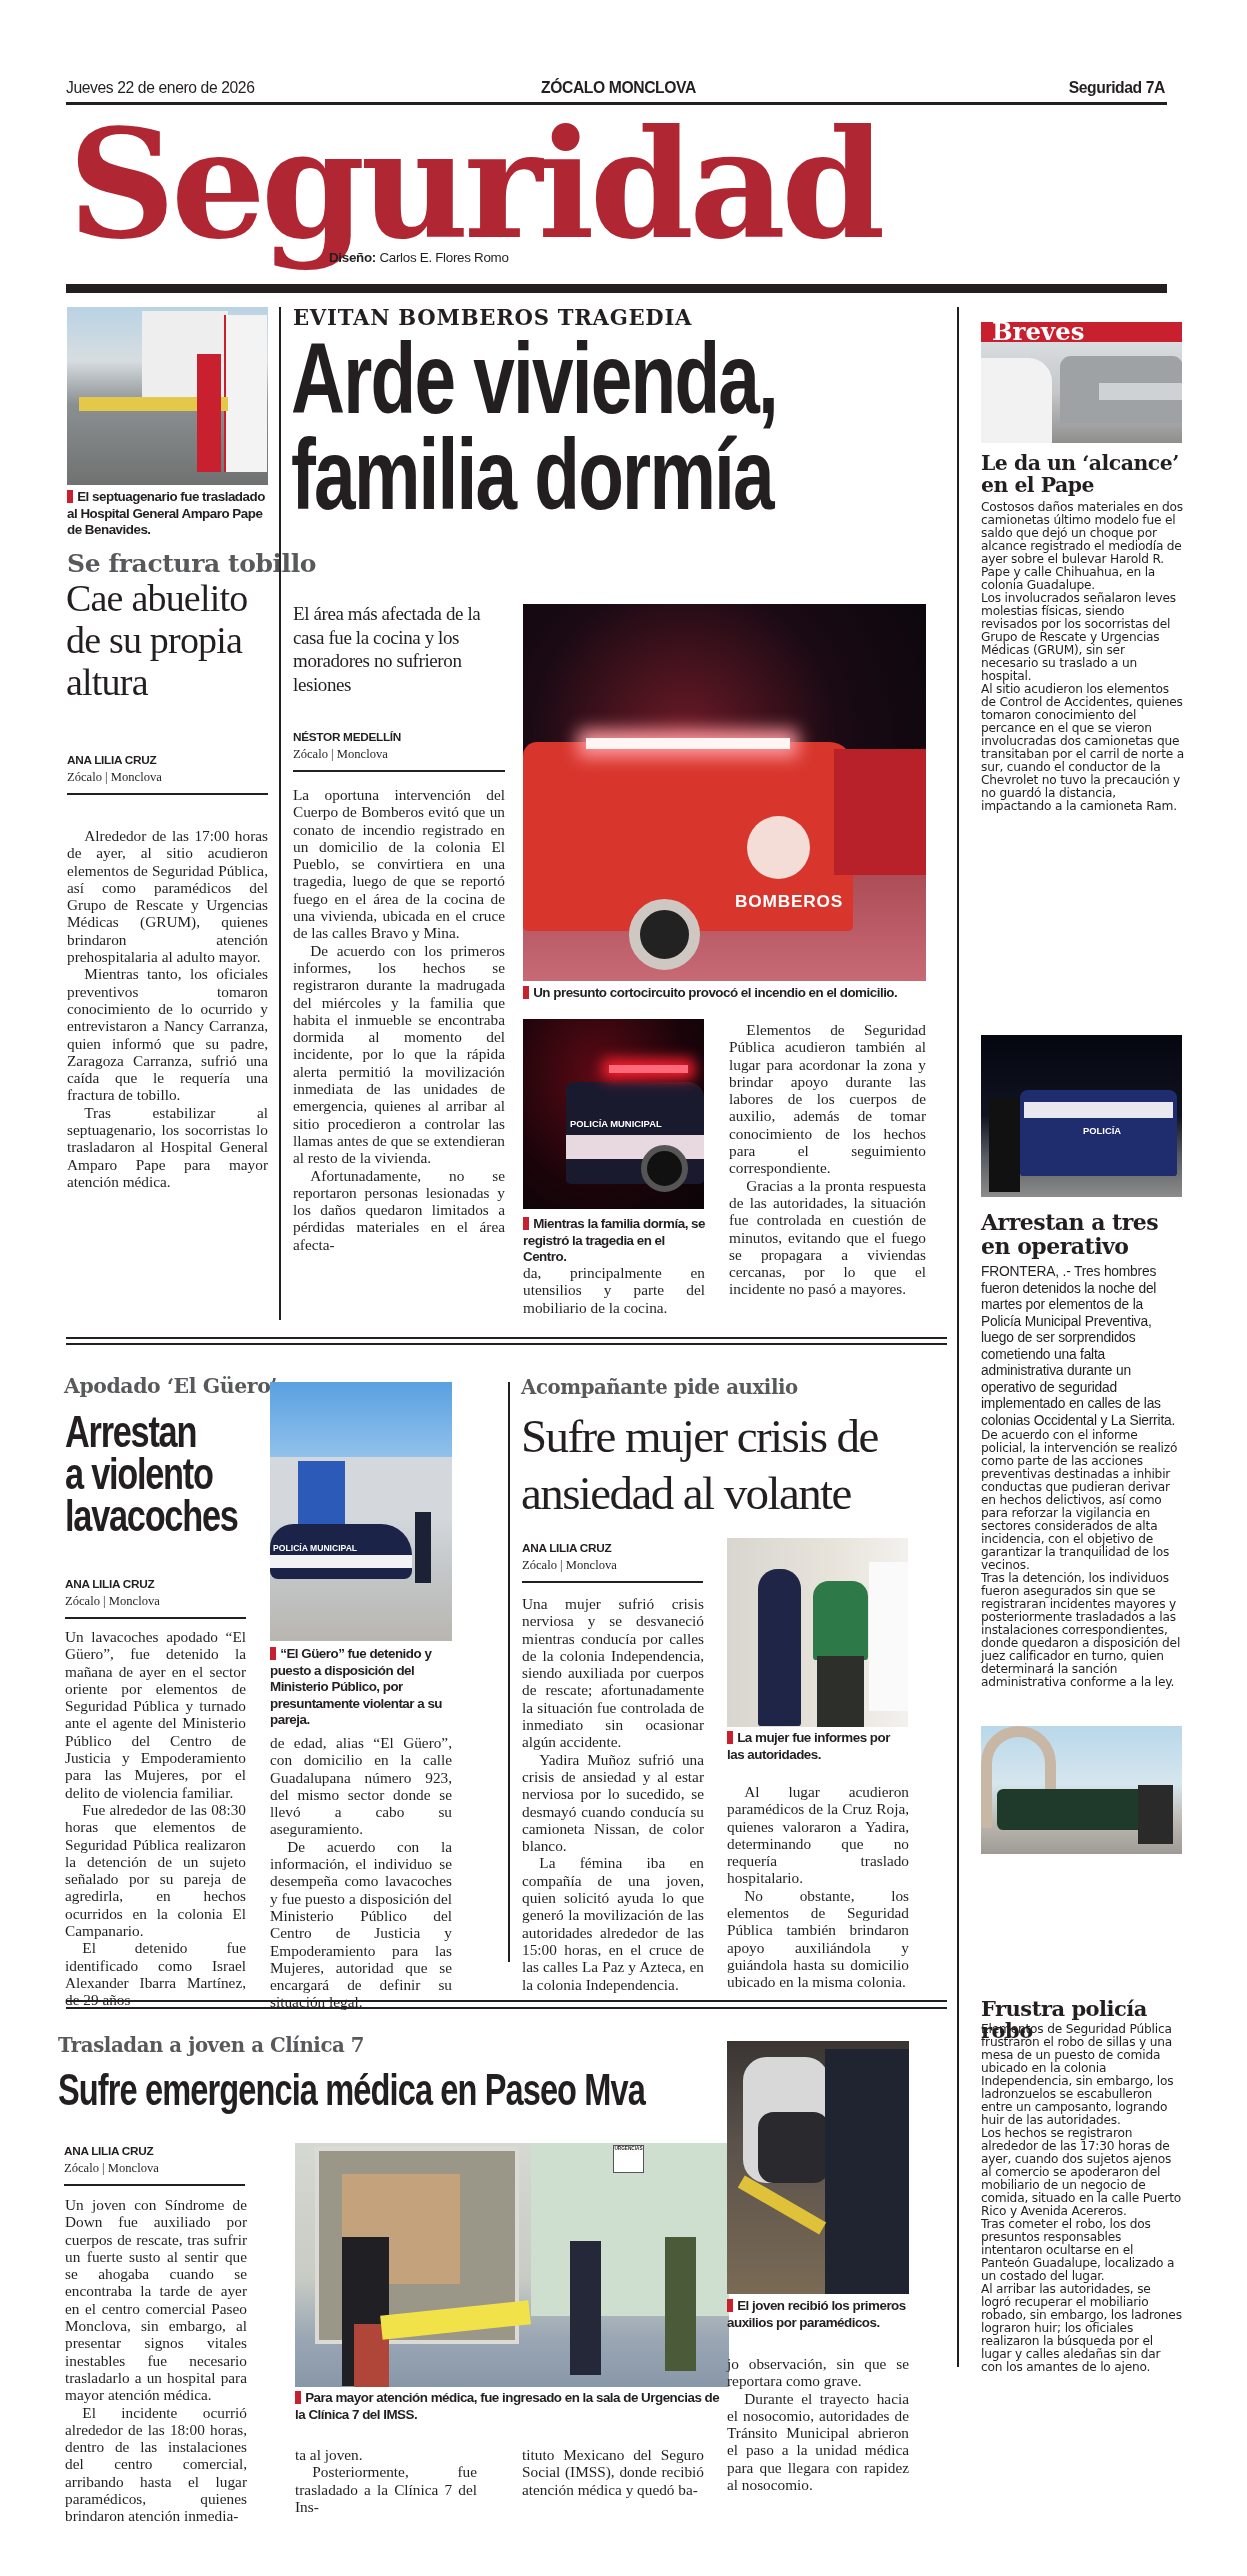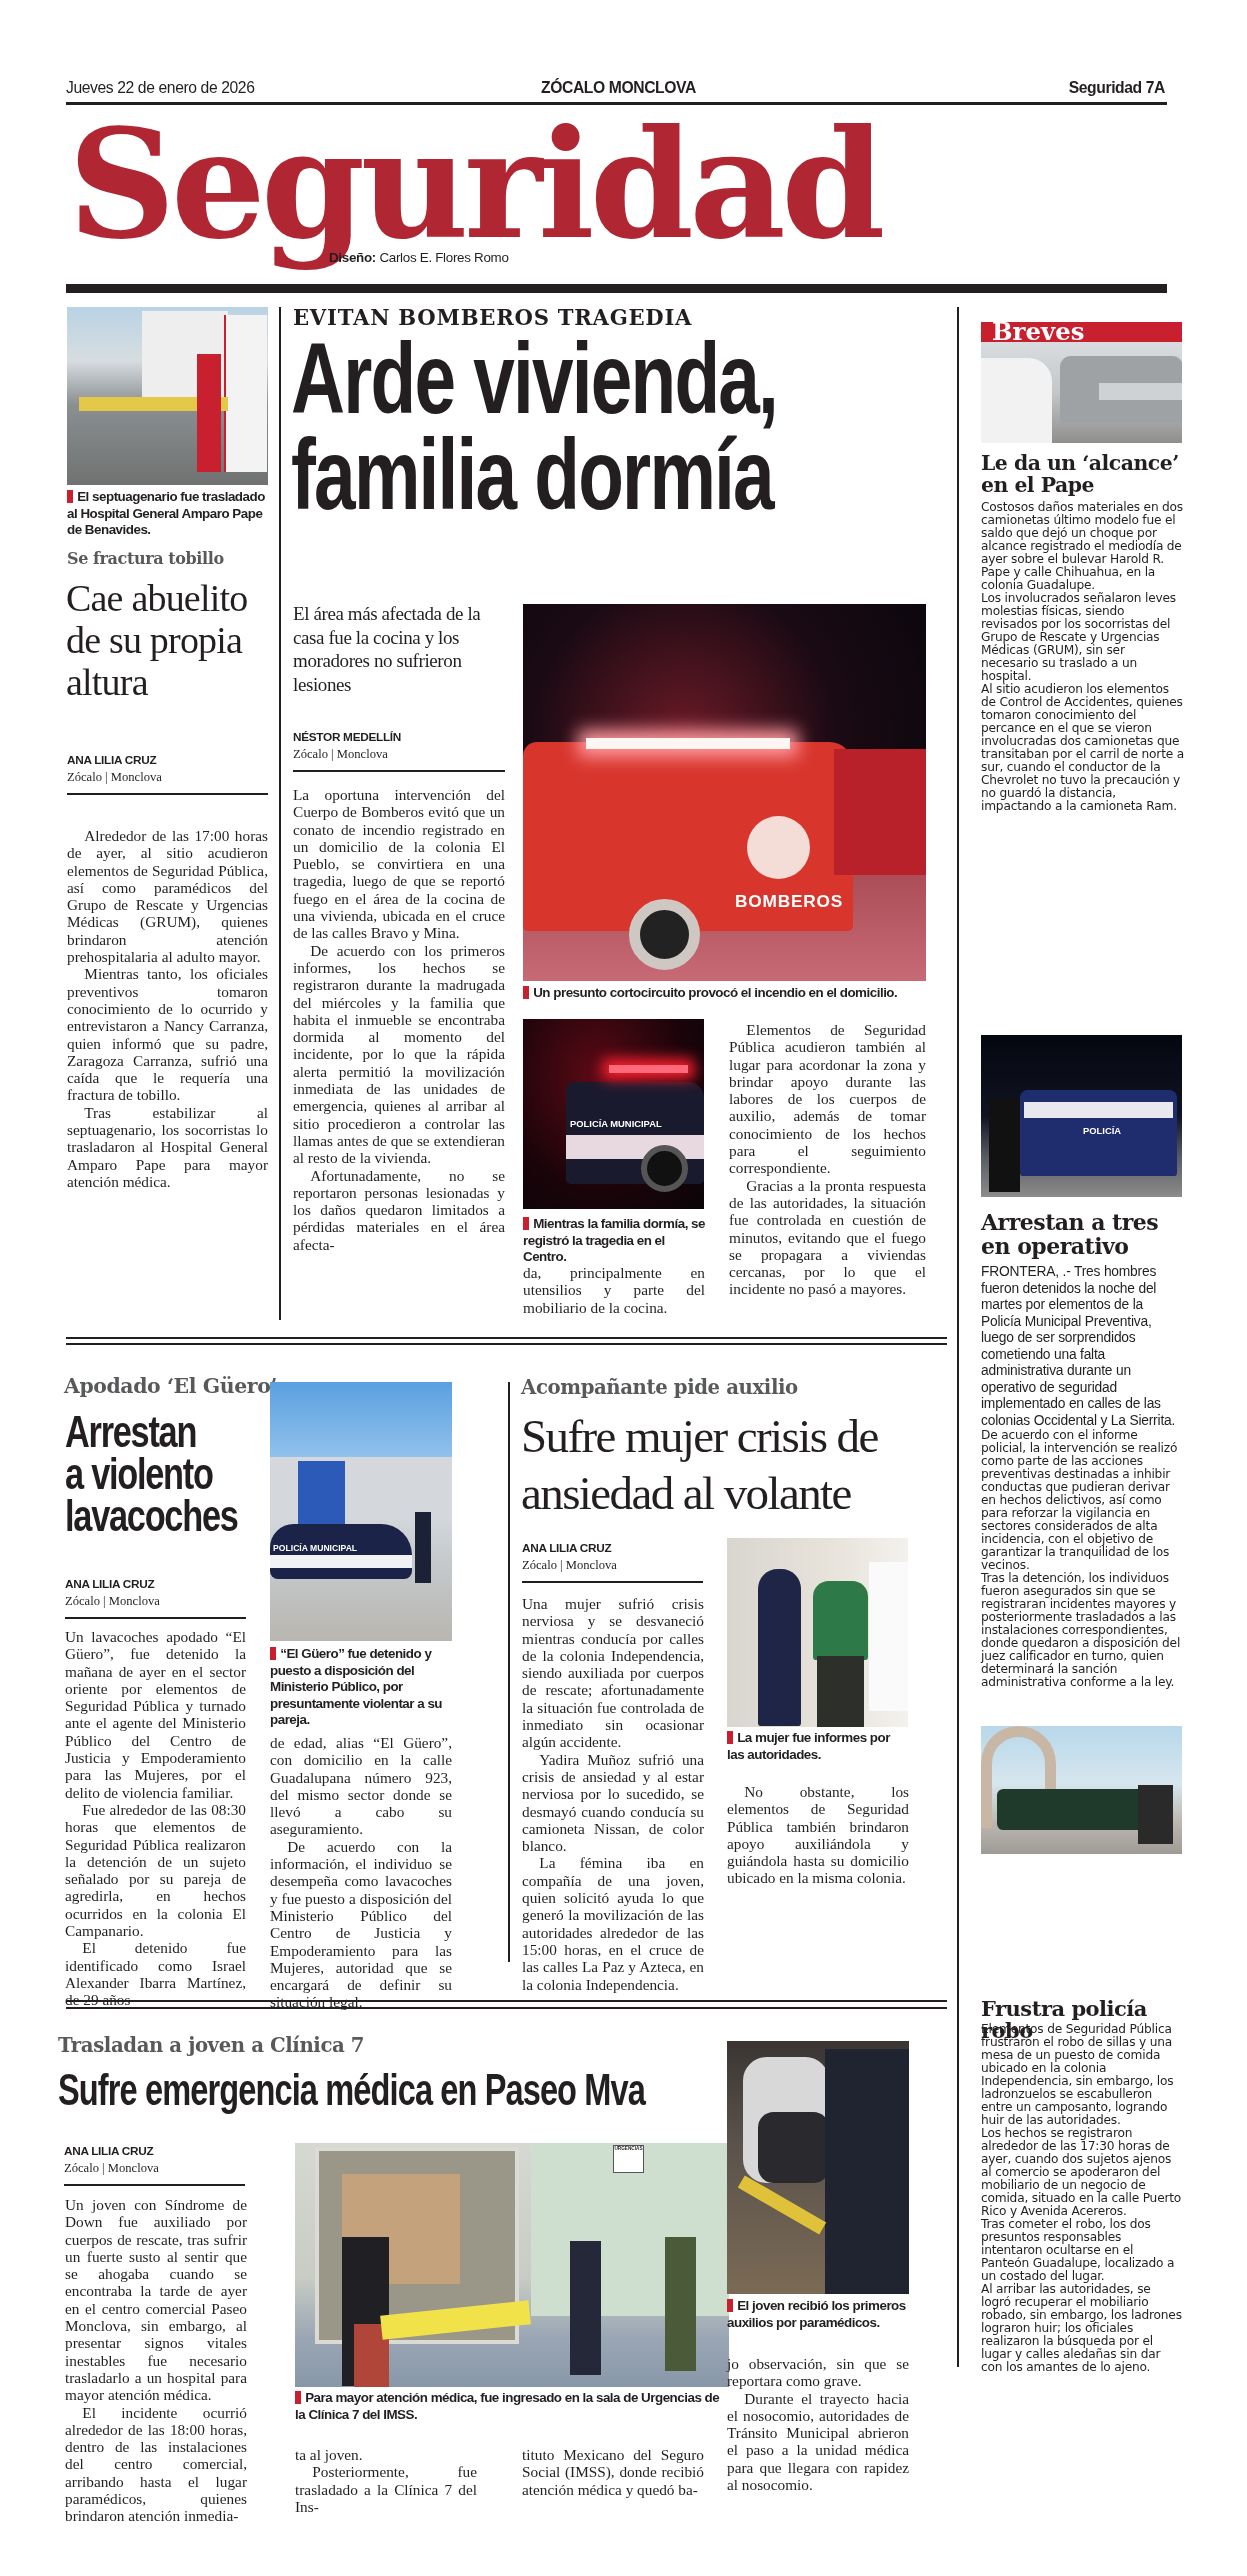--- a/index.html
+++ b/index.html
@@ -52,21 +52,21 @@
 </div>
 <div class="abs rule-thick" style="left:66px; top:284px; width:1101px; height:8.6px;"></div>
 
 <div class="abs photo" style="left:67px; top:307px; width:201px; height:178px; background:linear-gradient(180deg,#b9d3e4 0%,#d7dde0 30%,#8a8f92 55%,#6f7270 100%);">
   <div class="abs" style="left:75px; top:3.9px; width:86px; height:86px; background:#eeeeee;"></div>
   <div class="abs" style="left:157px; top:7.9px; width:43px; height:157px; background:#f3f3f3; border-left:2.4px solid #c8202f;"></div>
   <div class="abs" style="left:11.8px; top:90px; width:149px; height:14px; background:#e3c84a;"></div>
   <div class="abs" style="left:130px; top:47px; width:23.6px; height:118px; background:#c8202f;"></div>
 </div>
 <div class="abs caption" style="left:67px; top:489px; width:203px;"><span class="mark"></span><span>El septuagenario fue trasladado al Hospital General Amparo Pape de Benavides.</span></div>
-<div class="abs kicker" style="left:67px; top:549px; font-size:16px;">Se fractura tobillo</div>
+<div class="abs kicker" style="left:67px; top:549px; font-size:25px;">Se fractura tobillo</div>
 <div class="abs hed-serif" style="left:66px; top:577px; width:212px; font-size:38px; line-height:42px;">Cae abuelito de su propia altura</div>
 <div class="abs" style="left:67px; top:753px; width:201px;">
   <div class="byline-name">ANA LILIA CRUZ</div>
   <div class="byline-place">Zócalo | Monclova</div>
   <div class="byline-rule"></div>
 </div>
 <div class="abs body-text" style="left:67px; top:827px; width:201px;">
   <p>Alrededor de las 17:00 horas de ayer, al sitio acudieron elementos de Seguridad Pública, así como paramédicos del Grupo de Rescate y Urgencias Médicas (GRUM), quienes brindaron atención prehospitalaria al adulto mayor.</p>
   <p>Mientras tanto, los oficiales preventivos tomaron conocimiento de lo ocurrido y entrevistaron a Nancy Carranza, quien informó que su padre, Zaragoza Carranza, sufrió una caída que le requería una fractura de tobillo.</p>
   <p>Tras estabilizar al septuagenario, los socorristas lo trasladaron al Hospital General Amparo Pape para mayor atención médica.</p>
@@ -207,20 +207,21 @@
   <p>La fémina iba en compañía de una joven, quien solicitó ayuda lo que generó la movilización de las autoridades alrededor de las 15:00 horas, en el cruce de las calles La Paz y Azteca, en la colonia Independencia.</p>
 </div>
 <div class="abs photo" style="left:727px; top:1538px; width:181px; height:189px; background:linear-gradient(90deg,#d9d6cf 0%,#e8e4dc 60%,#f3f1ee 100%);">
   <div class="abs" style="left:31px; top:31px; width:43px; height:157px; background:#1e2546; border-radius:19.7px 19.7px 3.1px 3.1px;"></div>
   <div class="abs" style="left:86px; top:43px; width:55px; height:79px; background:#2d7a48; border-radius:15.7px 15.7px 3.1px 3.1px;"></div>
   <div class="abs" style="left:90px; top:118px; width:47px; height:71px; background:#2c2f2a;"></div>
   <div class="abs" style="left:142px; top:23.6px; width:39px; height:149px; background:#fafafa;"></div>
 </div>
 <div class="abs caption" style="left:727px; top:1730px; width:182px;"><span class="mark"></span><span>La mujer fue informes por las autoridades.</span></div>
 <div class="abs body-text" style="left:727px; top:1783px; width:182px;">
+  <p>Al lugar acudieron paramédicos de la Cruz Roja, quienes valoraron a Yadira, determinando que no requería traslado hospitalario.</p>
   <p>No obstante, los elementos de Seguridad Pública también brindaron apoyo auxiliándola y guiándola hasta su domicilio ubicado en la misma colonia.</p>
 </div>
 
 <div class="abs rule-thin" style="left:66px; top:2000px; width:881px; height:1.6px;"></div>
 <div class="abs rule-thin" style="left:66px; top:2007px; width:881px; height:1.6px;"></div>
 
 <div class="abs kicker" style="left:58px; top:2034px; font-size:19.7px;">Trasladan a joven a Clínica 7</div>
 <div class="abs hed-cond" style="left:58px; top:2066px; font-size:44px; line-height:47px; transform:scaleX(0.74); letter-spacing:-1.2px; white-space:nowrap;">Sufre emergencia médica en Paseo Mva</div>
 <div class="abs" style="left:64px; top:2144px; width:181px;">
   <div class="byline-name">ANA LILIA CRUZ</div>

